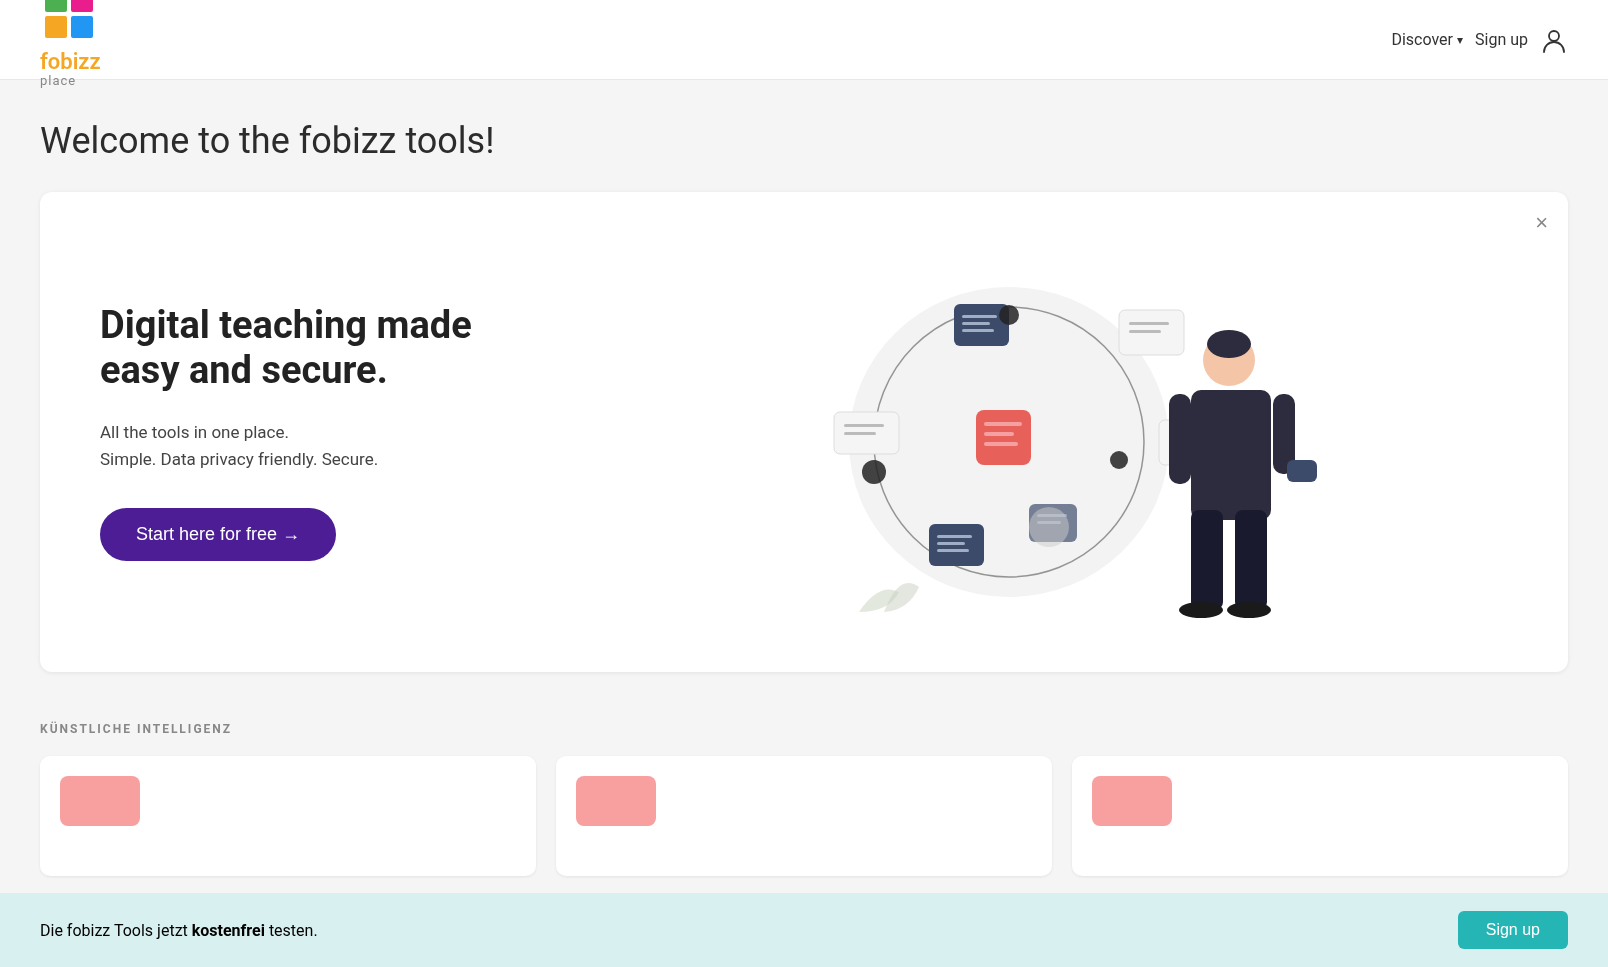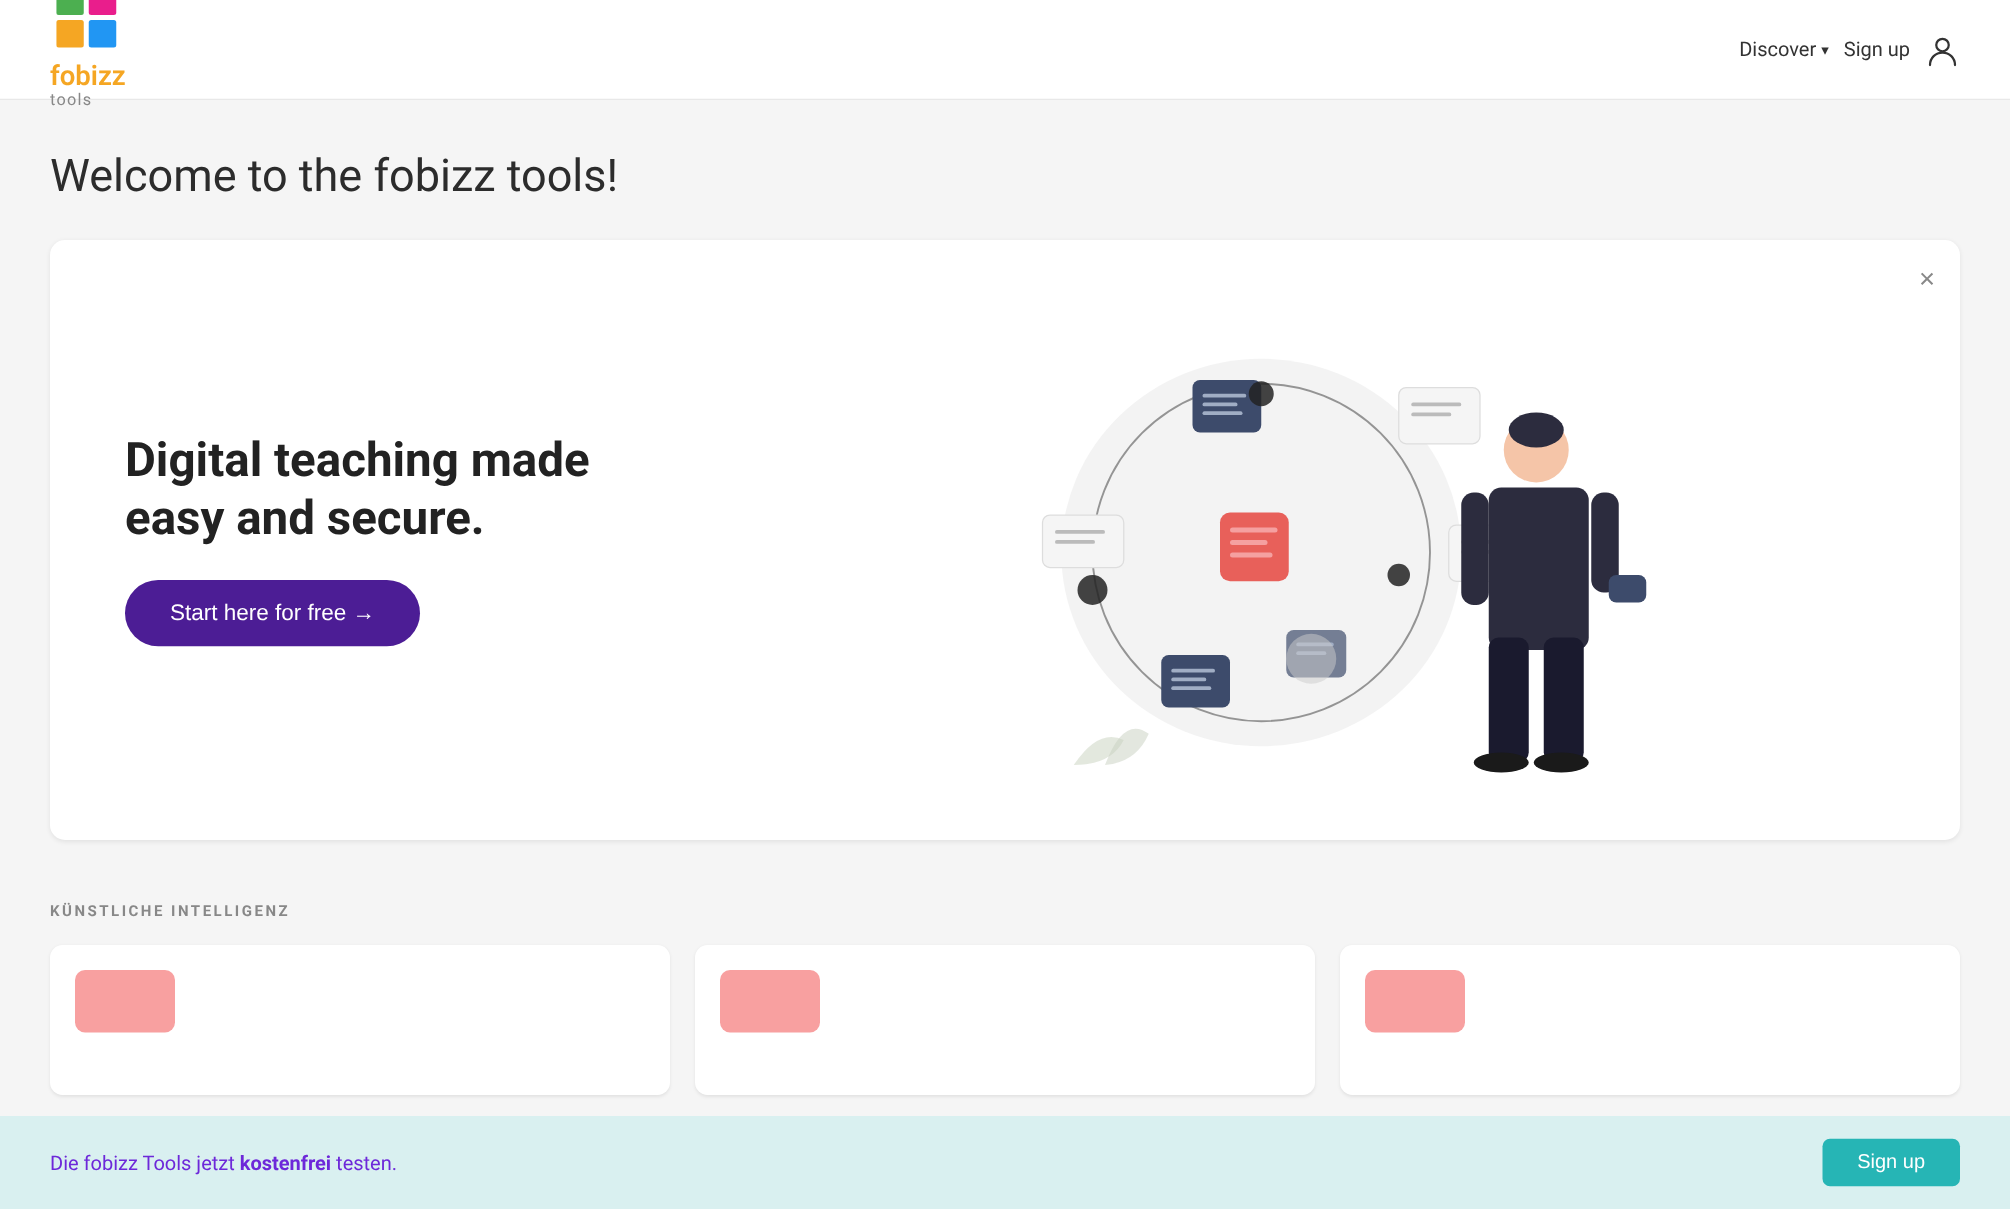--- a/index.html
+++ b/index.html
@@ -174,21 +174,21 @@
       background: #d9f0f0;
       padding: 18px 40px;
       display: flex;
       align-items: center;
       justify-content: space-between;
       z-index: 100;
       min-height: 60px;
     }
     .banner-text {
       font-size: 16px;
-      color: #6d28d9;
+      color: #000000;
     }
     .banner-text strong {
       font-weight: 700;
     }
     .banner-signup-btn {
       background: #26b5b5;
       color: #fff;
       border: none;
       border-radius: 6px;
       padding: 10px 28px;
@@ -229,21 +229,21 @@
 <nav class="navbar">
   <a class="logo" href="#">
     <svg class="logo-icon" viewBox="0 0 50 50" xmlns="http://www.w3.org/2000/svg">
       <rect x="0" y="0" width="22" height="22" fill="#4CAF50" rx="2"></rect>
       <rect x="26" y="0" width="22" height="22" fill="#e91e8c" rx="2"></rect>
       <rect x="0" y="26" width="22" height="22" fill="#f5a623" rx="2"></rect>
       <rect x="26" y="26" width="22" height="22" fill="#2196F3" rx="2"></rect>
     </svg>
     <div class="logo-text">
       <span class="logo-fobizz">fobizz</span>
-      <span class="logo-tools">tools</span>
+      <span class="logo-tools">place</span>
     </div>
   </a>
 
   <div class="nav-right">
     <div class="nav-discover">
       <span>Discover</span>
       <span style="font-size:12px;">▾</span>
     </div>
     <span class="nav-signup">Sign up</span>
     <svg class="nav-user-icon" viewBox="0 0 28 28" fill="none" xmlns="http://www.w3.org/2000/svg">
@@ -254,20 +254,24 @@
 </nav>
 
 <div class="main-content">
   <h1 class="page-title">Welcome to the fobizz tools!</h1>
 
   <div class="hero-card">
     <button class="close-btn">×</button>
 
     <div class="hero-text">
       <h2 class="hero-headline">Digital teaching made easy and secure.</h2>
+      <p class="hero-subtext">
+        <span>All the tools in one place.</span><br>
+        <span>Simple. Data privacy friendly. Secure.</span>
+      </p>
       <button class="hero-cta">Start here for free →</button>
     </div>
 
     <div class="hero-illustration">
       <svg class="illustration-svg" viewBox="0 0 580 380" xmlns="http://www.w3.org/2000/svg">
 
         <ellipse cx="270" cy="200" rx="160" ry="155" fill="#e8e8e8" opacity="0.5"></ellipse>
 
         <circle cx="270" cy="200" r="135" fill="none" stroke="#555" stroke-width="1.5" opacity="0.6"></circle>
 

